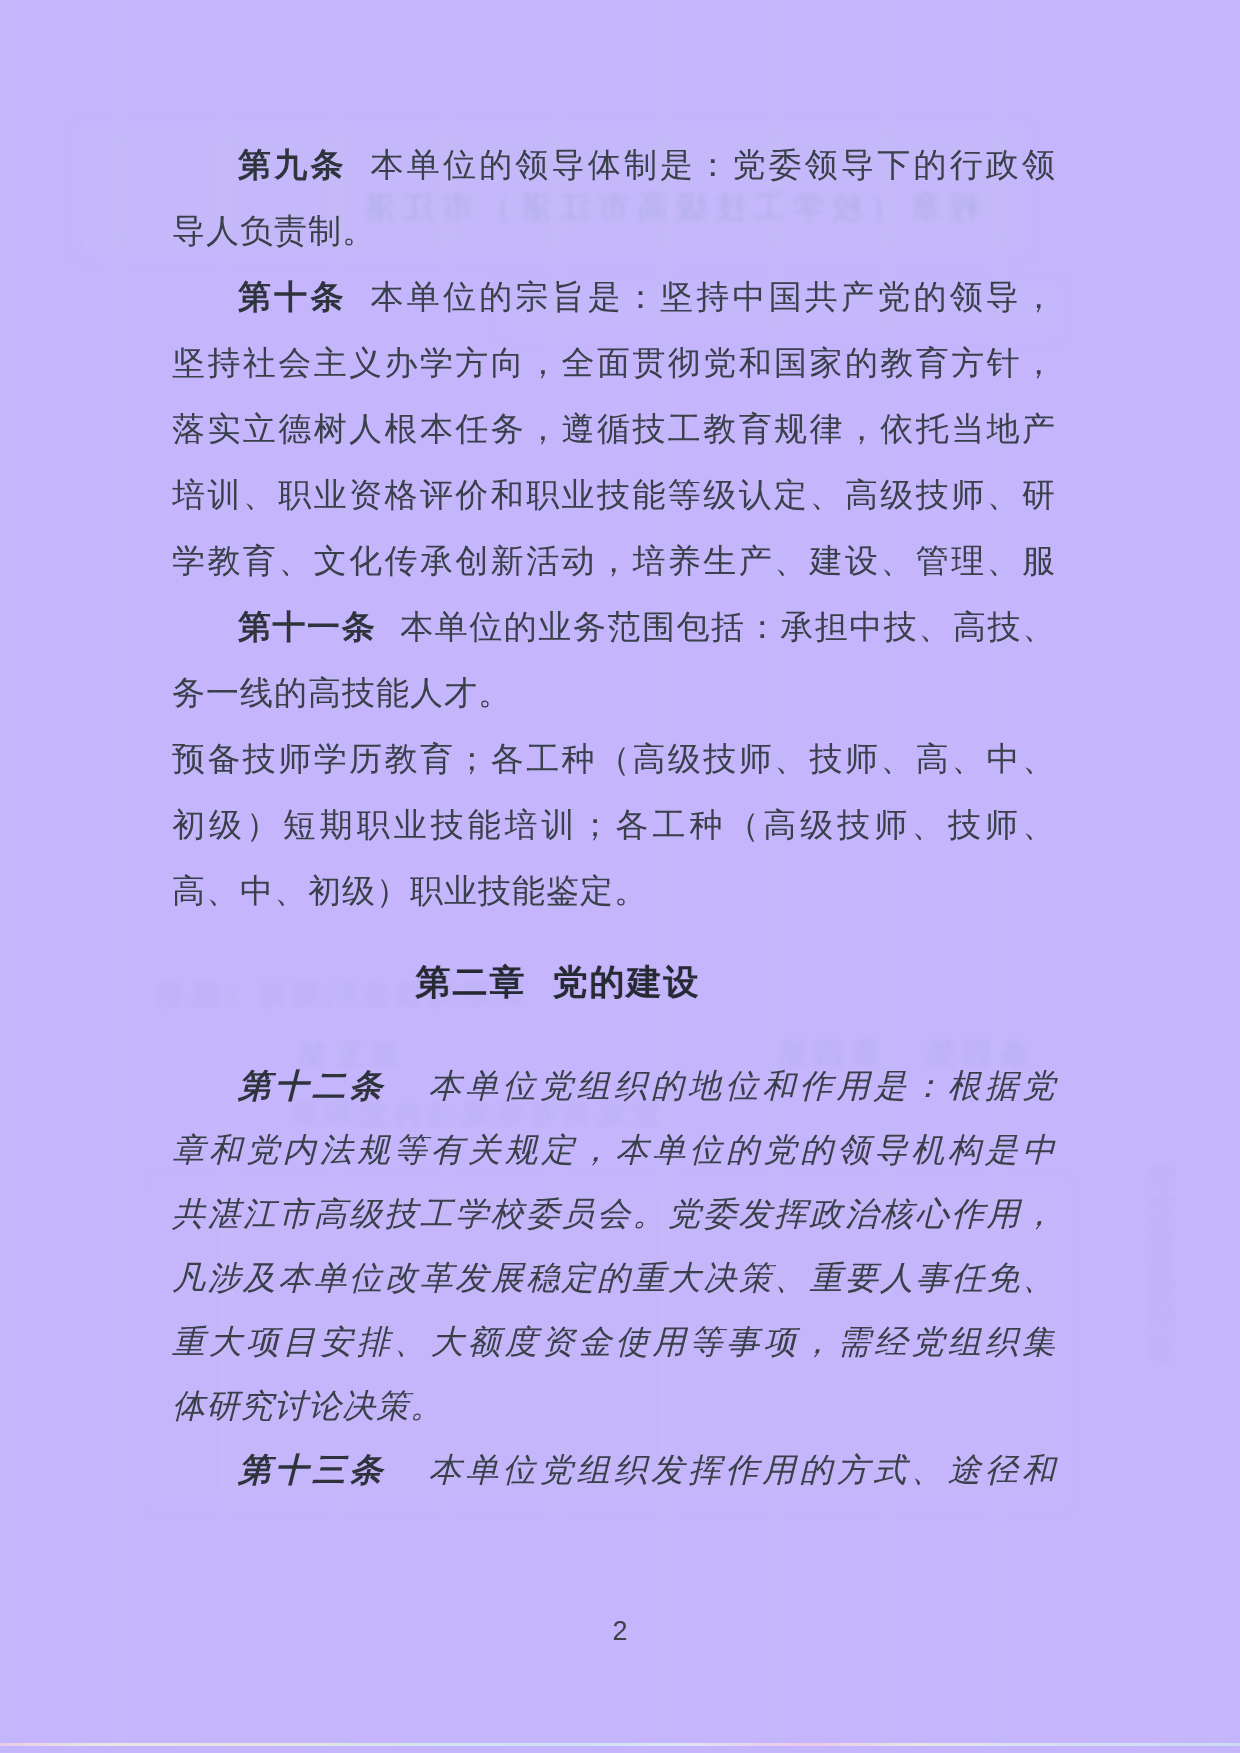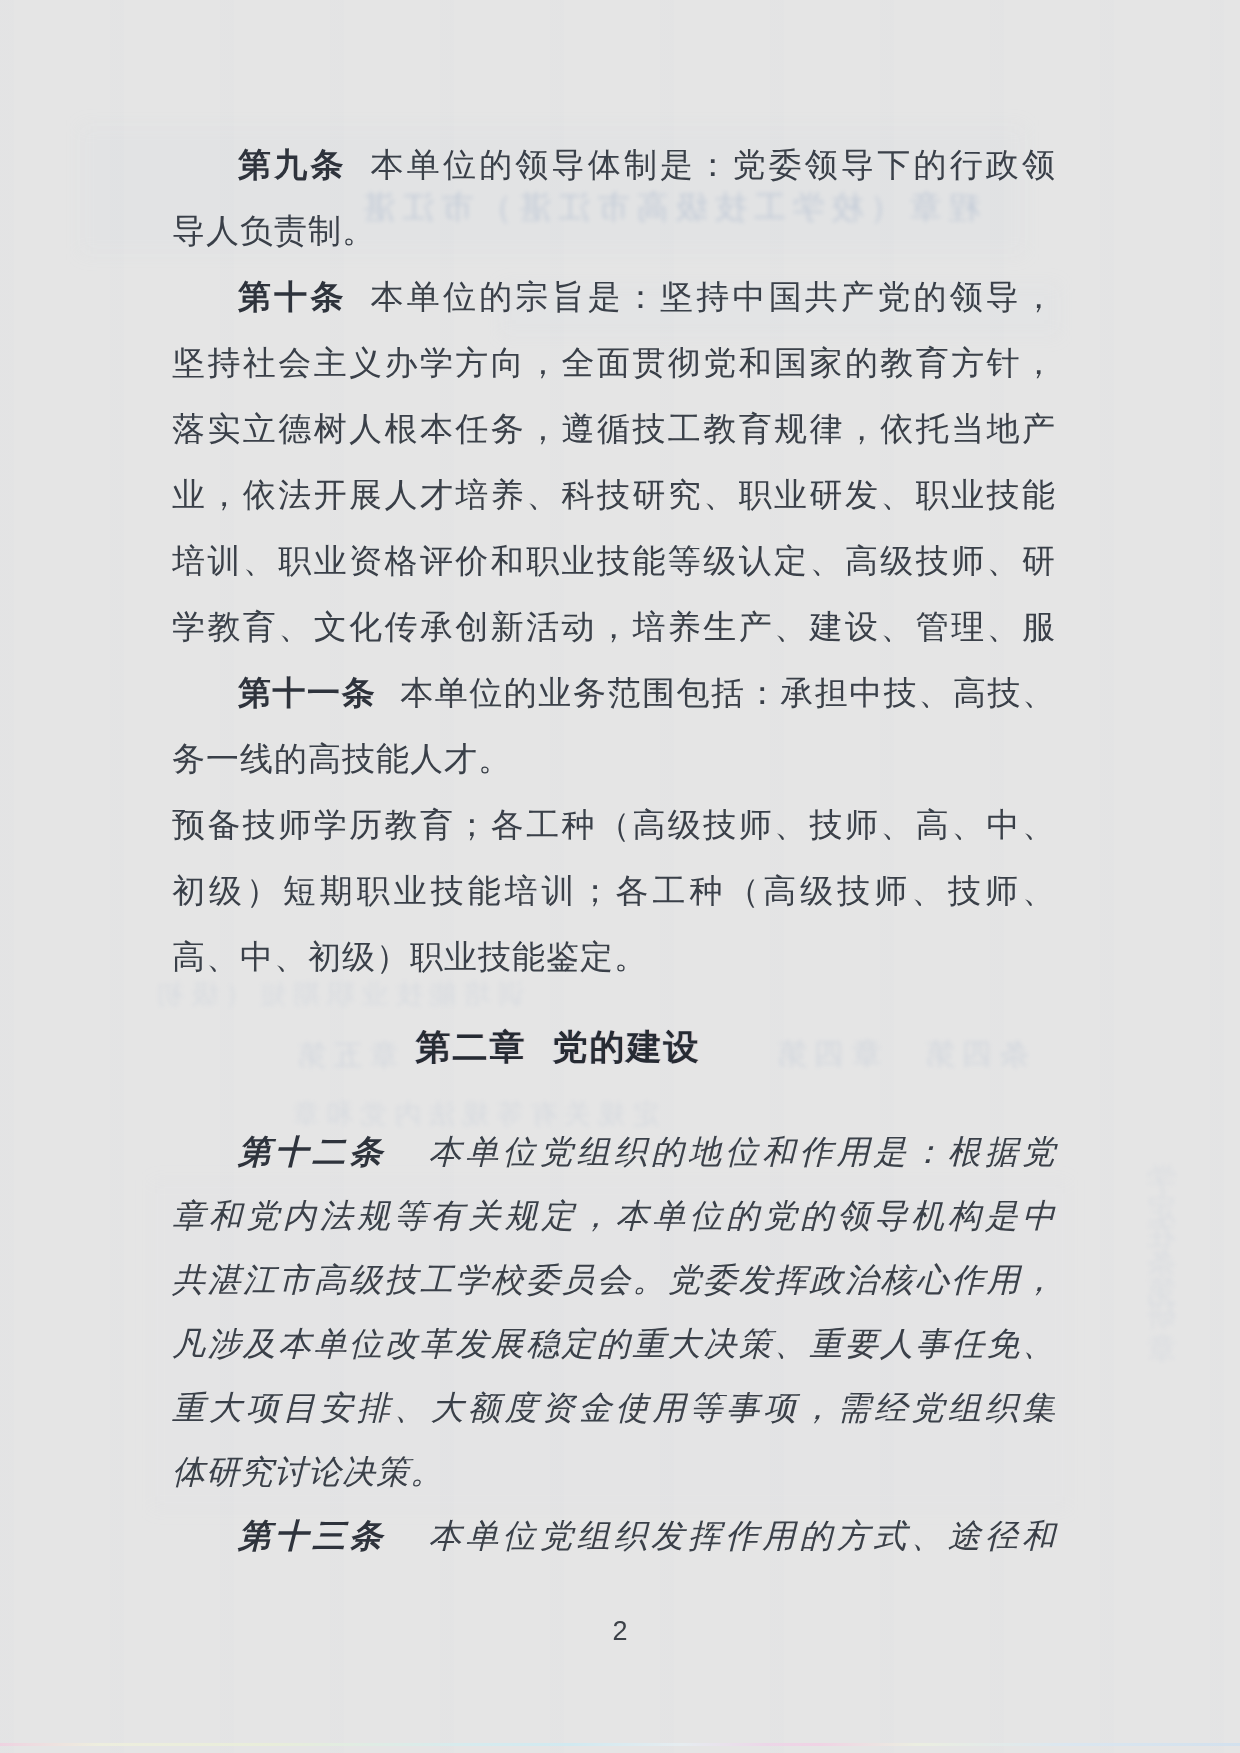--- a/index.html
+++ b/index.html
@@ -4,21 +4,21 @@
 <style>
   html, body { margin: 0; padding: 0; }
   body {
     width: 1240px; height: 1753px;
     background: #ffffff;
     font-family: "Liberation Serif", serif;
   }
   .page {
     position: relative;
     width: 1240px; height: 1753px;
-    background: #e5e5e5;
+    background: #c4b5fd;
     overflow: hidden;
   }
   
   .scan-bands {
     position: absolute; inset: 0;
     background: repeating-linear-gradient(90deg,
       rgba(198,205,218,0.05) 0 14px,
       rgba(255,255,255,0) 14px 110px);
     pointer-events: none;
   }
@@ -49,21 +49,21 @@
   .line.short { text-align-last: left; }
   .line.first { padding-left: 66px; }
   .term { font-weight: 700; color: #2e333c; margin-right: 24px; }
   .term-wide { margin-right: 42px; }
 
   .chapter-heading {
     height: 64px; line-height: 64px;
     margin: 26px 0 40px 0;
     text-align: center;
     transform: translateX(-56px);
-    font-family: Liberation Serif, serif;
+    font-family: Liberation Sans, sans-serif;
     font-weight: 700;
     font-size: 35px;
     letter-spacing: 2px;
     color: #262b33;
     text-shadow: 1px 0 0 rgba(160,60,60,0.12), -1px 0 0 rgba(60,80,180,0.12);
   }
   .chapter-heading .chapter-number { margin-right: 26px; }
 
   .page-number {
     position: absolute;
@@ -131,21 +131,20 @@
       <div class="line full first">
         <span class="term">第九条</span><span>本单位的领导体制是：党委领导下的行政领</span>
       </div>
       <div class="line short">导人负责制。</div>
 
       <div class="line full first">
         <span class="term">第十条</span><span>本单位的宗旨是：坚持中国共产党的领导，</span>
       </div>
       <div class="line full">坚持社会主义办学方向，全面贯彻党和国家的教育方针，</div>
       <div class="line full">落实立德树人根本任务，遵循技工教育规律，依托当地产</div>
-      <div class="line full">业，依法开展人才培养、科技研究、职业研发、职业技能</div>
       <div class="line full">培训、职业资格评价和职业技能等级认定、高级技师、研</div>
       <div class="line full">学教育、文化传承创新活动，培养生产、建设、管理、服</div>
       <div class="line full first">
         <span class="term">第十一条</span><span>本单位的业务范围包括：承担中技、高技、</span>
       </div>
 
       <div class="line short">务一线的高技能人才。</div>
       <div class="line full">预备技师学历教育；各工种（高级技师、技师、高、中、</div>
       <div class="line full">初级）短期职业技能培训；各工种（高级技师、技师、</div>
       <div class="line short">高、中、初级）职业技能鉴定。</div>

